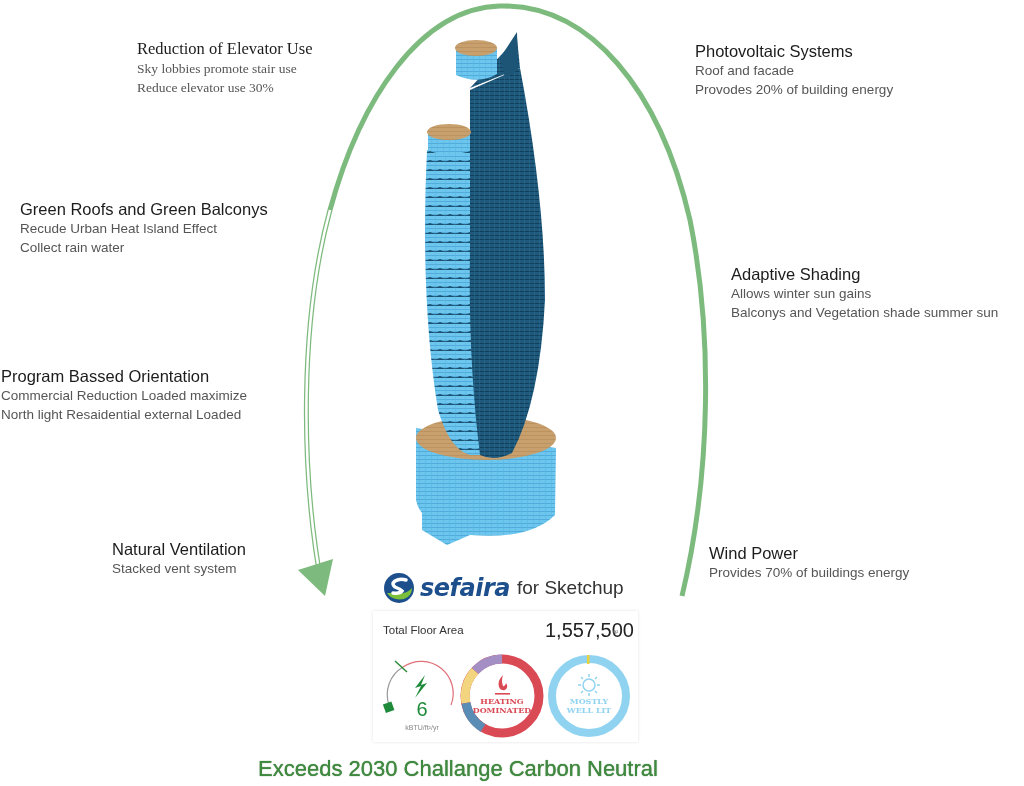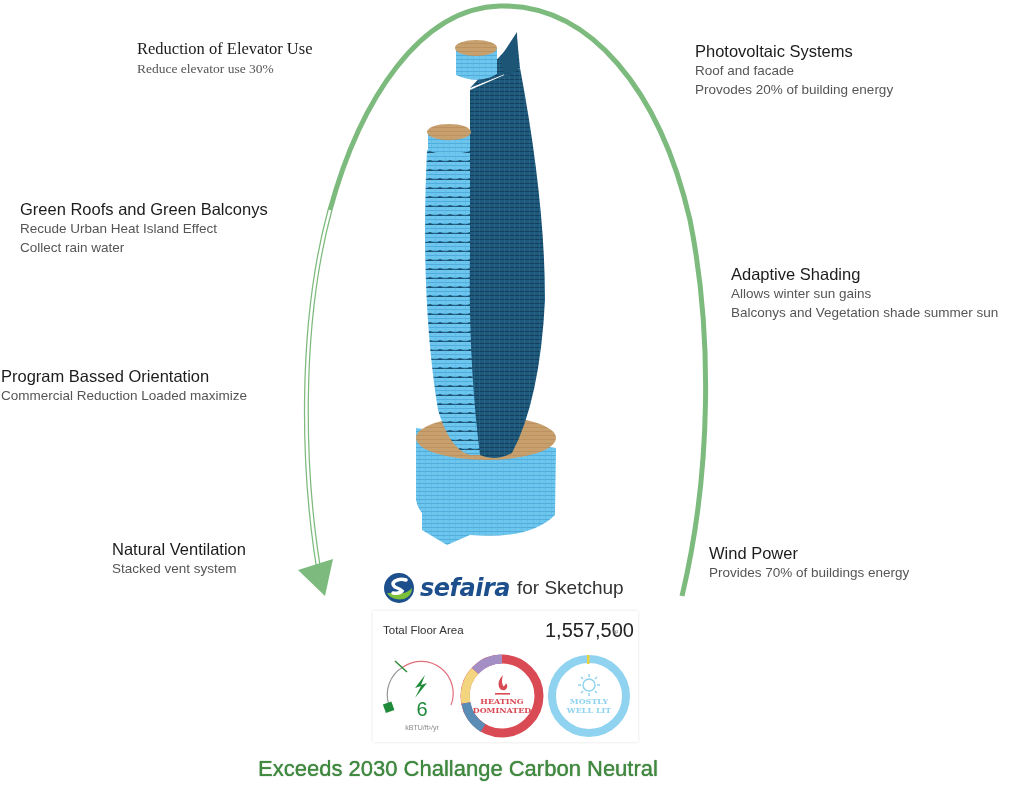--- a/index.html
+++ b/index.html
@@ -73,32 +73,34 @@
 
     <path d="M 428 132 L 428 150 Q 450 160 470 150 L 470 130 Z" fill="url(#gridLight)"></path>
     <ellipse cx="449" cy="132" rx="22" ry="8" fill="url(#gridTan)"></ellipse>
     <path d="M 456 50 L 456 75 Q 478 85 497 74 L 497 48 Z" fill="url(#gridLight)"></path>
     <ellipse cx="476" cy="48" rx="21" ry="8" fill="url(#gridTan)"></ellipse>
   </g>
 </svg>
 
 <div class="label" style="left:137px; top:39px;font-family:Liberation Serif, serif;">
   <div class="t">Reduction of Elevator Use</div>
+  <div class="d">Sky lobbies promote stair use</div>
   <div class="d">Reduce elevator use 30%</div>
 </div>
 
 <div class="label" style="left:20px; top:199px;">
   <div class="t">Green Roofs and Green Balconys</div>
   <div class="d">Recude Urban Heat Island Effect</div>
   <div class="d">Collect rain water</div>
 </div>
 
 <div class="label" style="left:1px; top:366px;">
   <div class="t">Program Bassed Orientation</div>
   <div class="d">Commercial Reduction Loaded maximize</div>
+  <div class="d">North light Resaidential external Loaded</div>
 </div>
 
 <div class="label" style="left:112px; top:539px;">
   <div class="t">Natural Ventilation</div>
   <div class="d">Stacked vent system</div>
 </div>
 
 <div class="label" style="left:695px; top:41px;">
   <div class="t">Photovoltaic Systems</div>
   <div class="d">Roof and facade</div>

